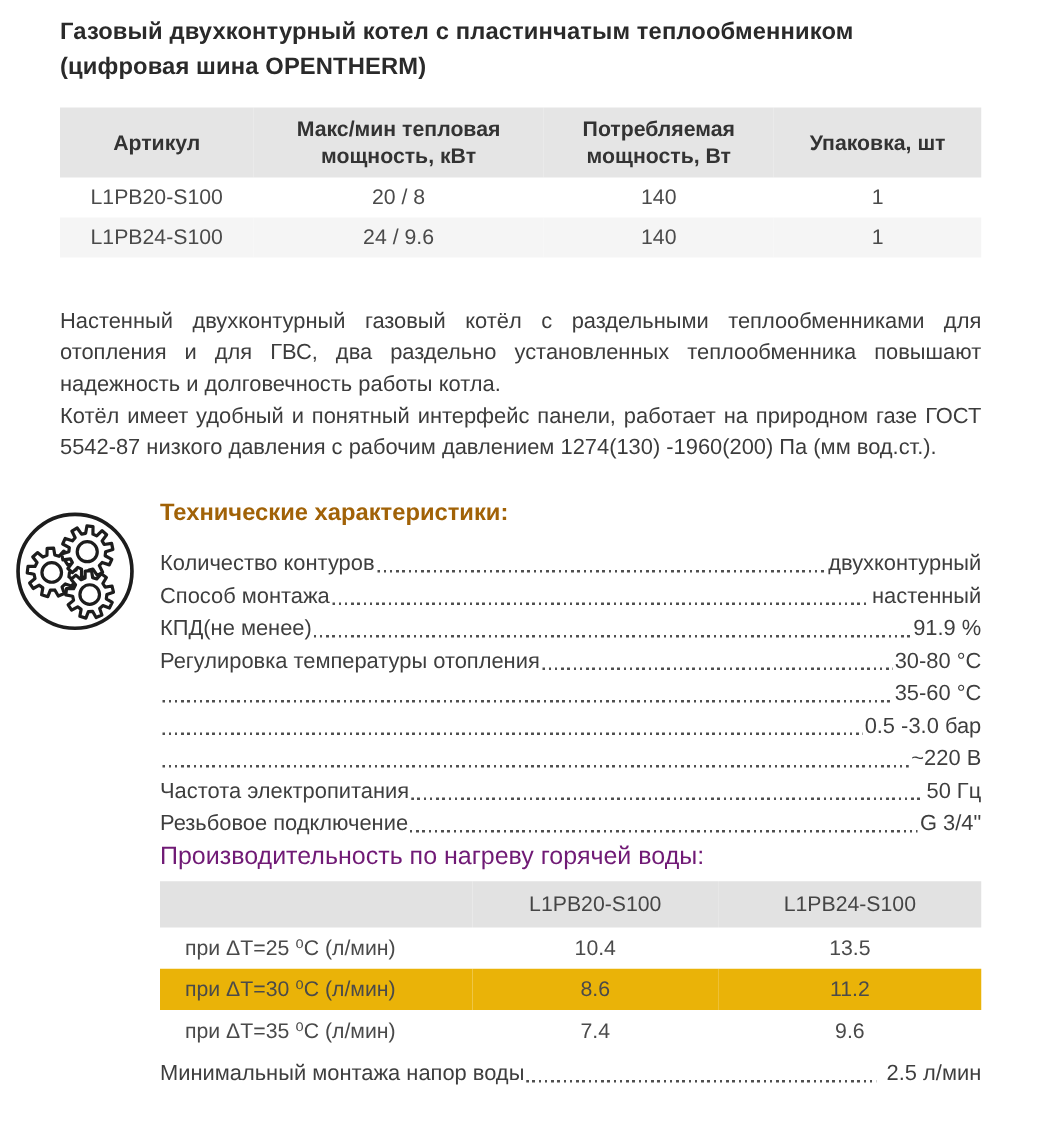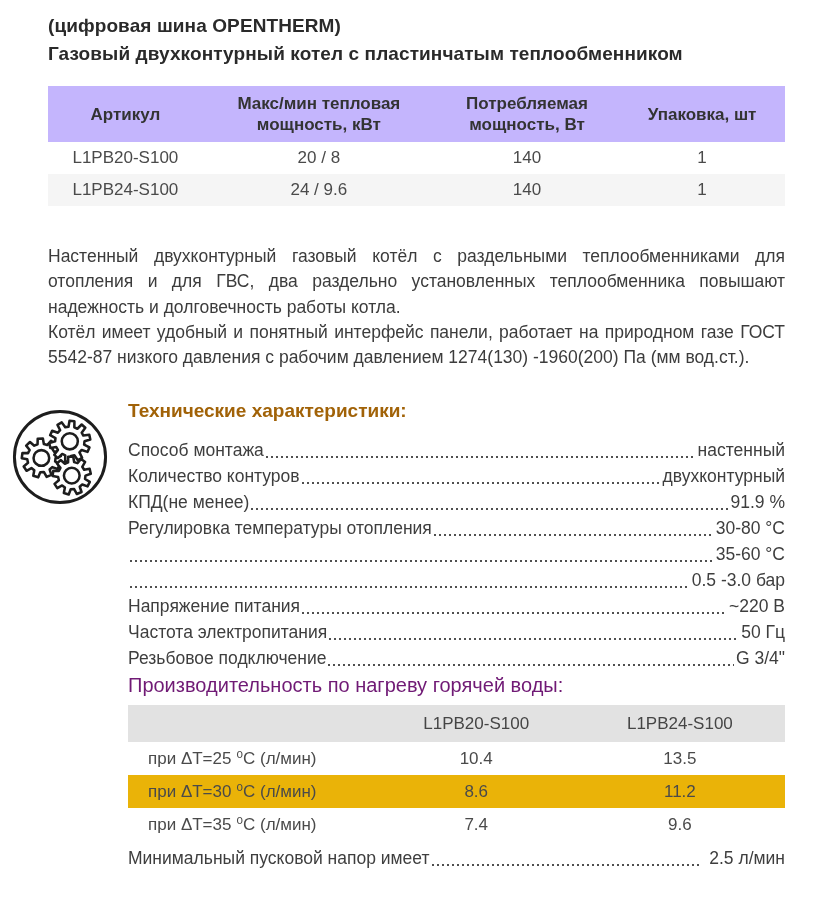--- a/index.html
+++ b/index.html
@@ -7,21 +7,21 @@
     width:833px;height:900px;overflow:hidden;background:#ffffff;
     font-family:"Liberation Sans","DejaVu Sans",sans-serif;color:#3e3e3e;
   }
   .page{padding:12px 48px 0 48px;}
 
   
   .title{font-size:19px;font-weight:700;line-height:28px;color:#2a2a2a;letter-spacing:0.1px;}
 
   
   table.products{width:100%;border-collapse:collapse;margin-top:18px;font-size:17px;}
-  table.products thead tr{background:#c4b5fd;}
+  table.products thead tr{background:#e5e5e5;}
   table.products th{font-weight:700;color:#333333;text-align:center;vertical-align:middle;padding:7px 6px;line-height:21px;}
   table.products td{color:#4a4a4a;text-align:center;padding:6px 6px;line-height:20px;}
   table.products tbody tr:nth-child(2){background:#f5f5f5;}
   col.pc1{width:21%;} col.pc2{width:31.5%;} col.pc3{width:25%;} col.pc4{width:22.5%;}
 
   
   .description{margin-top:38px;font-size:17.5px;line-height:25.3px;text-align:justify;color:#3c3c3c;}
   .description p{margin:0;}
 
   
@@ -48,22 +48,22 @@
   table.perf tbody tr:nth-child(2){background:#eab308;}
   col.fc1{width:38%;} col.fc2{width:30%;} col.fc3{width:32%;}
   .perf-footer{margin-top:4px;}
 </style>
 </head>
 <body>
 
 <div class="page">
 
   <div class="title">
+    <div>Газовый двухконтурный котел с пластинчатым теплообменником</div>
     <div>(цифровая шина OPENTHERM)</div>
-    <div>Газовый двухконтурный котел с пластинчатым теплообменником</div>
   </div>
 
   <table class="products">
     <colgroup>
         <col class="pc1">
         <col class="pc2">
         <col class="pc3">
         <col class="pc4">
       </colgroup>
     <thead>
@@ -104,49 +104,48 @@
         <path class="gear" d="M75.00,34.00L74.62,37.36L80.05,40.24L78.01,44.80L72.14,42.82L69.85,45.31L72.56,50.83L68.22,53.32L64.64,48.27L61.32,48.94L60.26,55.00L55.29,54.47L55.36,48.27L52.28,46.86L47.87,51.14L44.16,47.79L47.86,42.82L46.20,39.87L40.11,40.74L39.08,35.84L45.00,34.00L45.38,30.64L39.95,27.76L41.99,23.20L47.86,25.18L50.15,22.69L47.44,17.17L51.78,14.68L55.36,19.73L58.68,19.06L59.74,13.00L64.71,13.53L64.64,19.73L67.72,21.14L72.13,16.86L75.84,20.21L72.14,25.18L73.80,28.13L79.89,27.26L80.92,32.16Z"></path>
         <circle class="hole" cx="60" cy="34" r="8.2"></circle>
         <path class="gear" d="M76.00,69.00L75.56,72.48L80.42,75.41L78.09,80.02L72.72,78.00L70.15,80.38L71.98,85.75L67.24,87.78L64.43,82.79L60.93,82.96L58.88,88.25L53.94,86.76L55.00,81.12L52.20,79.00L47.24,81.74L44.41,77.43L48.84,73.79L48.07,70.37L42.50,69.27L43.11,64.15L48.84,64.21L50.45,61.09L46.89,56.68L50.65,53.14L55.00,56.88L58.24,55.52L58.35,49.85L63.50,49.56L64.43,55.21L67.78,56.25L71.51,51.98L75.64,55.07L72.72,60.00L74.63,62.95L80.23,62.08L81.41,67.10Z"></path>
         <circle class="hole" cx="62" cy="69" r="8"></circle>
       </svg>
     </div>
 
     <div class="specs-heading">Технические характеристики:</div>
 
     <div class="spec-row">
+      <span class="spec-label">Количество контуров</span>
+      <span class="leader"></span>
+      <span class="spec-value">двухконтурный</span>
+    </div>
+    <div class="spec-row">
       <span class="spec-label">Способ монтажа</span>
       <span class="leader"></span>
       <span class="spec-value">настенный</span>
-    </div>
-    <div class="spec-row">
-      <span class="spec-label">Количество контуров</span>
-      <span class="leader"></span>
-      <span class="spec-value">двухконтурный</span>
     </div>
     <div class="spec-row">
       <span class="spec-label">КПД(не менее)</span>
       <span class="leader"></span>
       <span class="spec-value">91.9 %</span>
     </div>
     <div class="spec-row">
       <span class="spec-label">Регулировка температуры отопления</span>
       <span class="leader"></span>
       <span class="spec-value">30-80 °C</span>
     </div>
     <div class="spec-row">
       <span class="leader"></span>
       <span class="spec-value">35-60 °C</span>
     </div>
     <div class="spec-row">
       <span class="leader"></span>
       <span class="spec-value">0.5 -3.0 бар</span>
     </div>
     <div class="spec-row">
-      <span class="spec-label">Напряжение питания</span>
       <span class="leader"></span>
       <span class="spec-value">~220 В</span>
     </div>
     <div class="spec-row">
       <span class="spec-label">Частота электропитания</span>
       <span class="leader"></span>
       <span class="spec-value">50 Гц</span>
     </div>
     <div class="spec-row">
       <span class="spec-label">Резьбовое подключение</span>
@@ -182,19 +181,19 @@
         </tr>
         <tr>
           <td class="row-label">при ΔT=35 ⁰C (л/мин)</td>
           <td>7.4</td>
           <td>9.6</td>
         </tr>
       </tbody>
     </table>
 
     <div class="spec-row perf-footer">
-      <span class="spec-label">Минимальный пусковой напор имеет</span>
+      <span class="spec-label">Минимальный монтажа напор воды</span>
       <span class="leader gap"></span>
       <span class="spec-value">2.5 л/мин</span>
     </div>
   </div>
 
 </div>
 
 </body></html>

